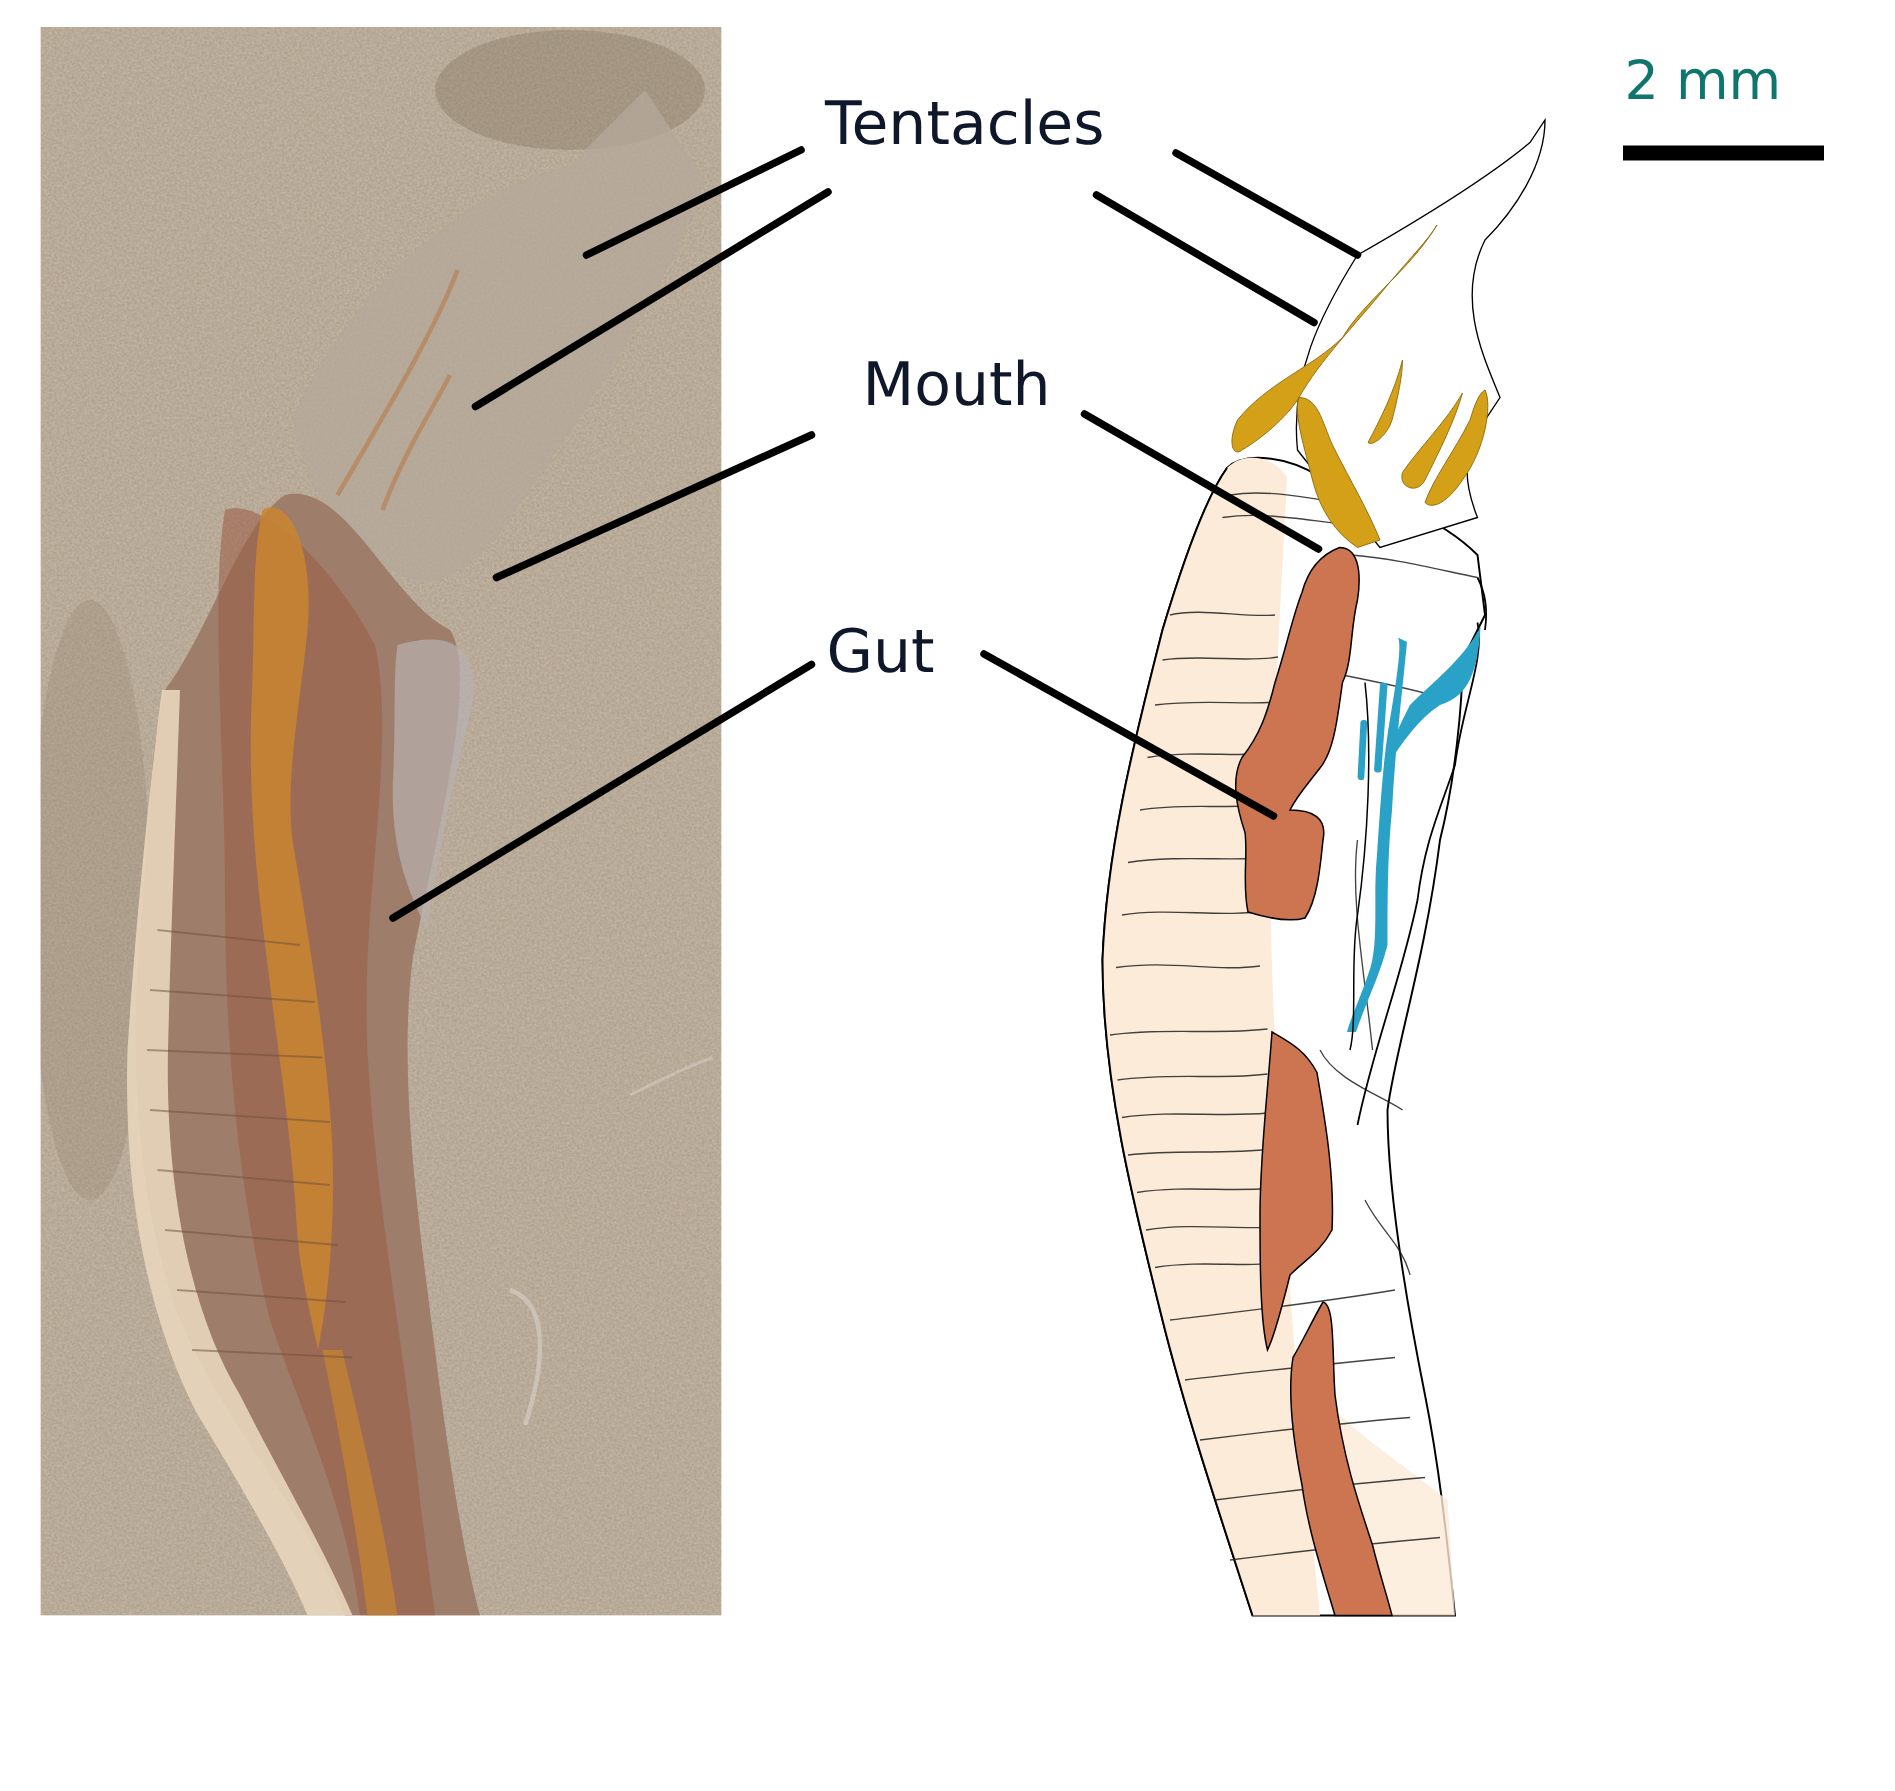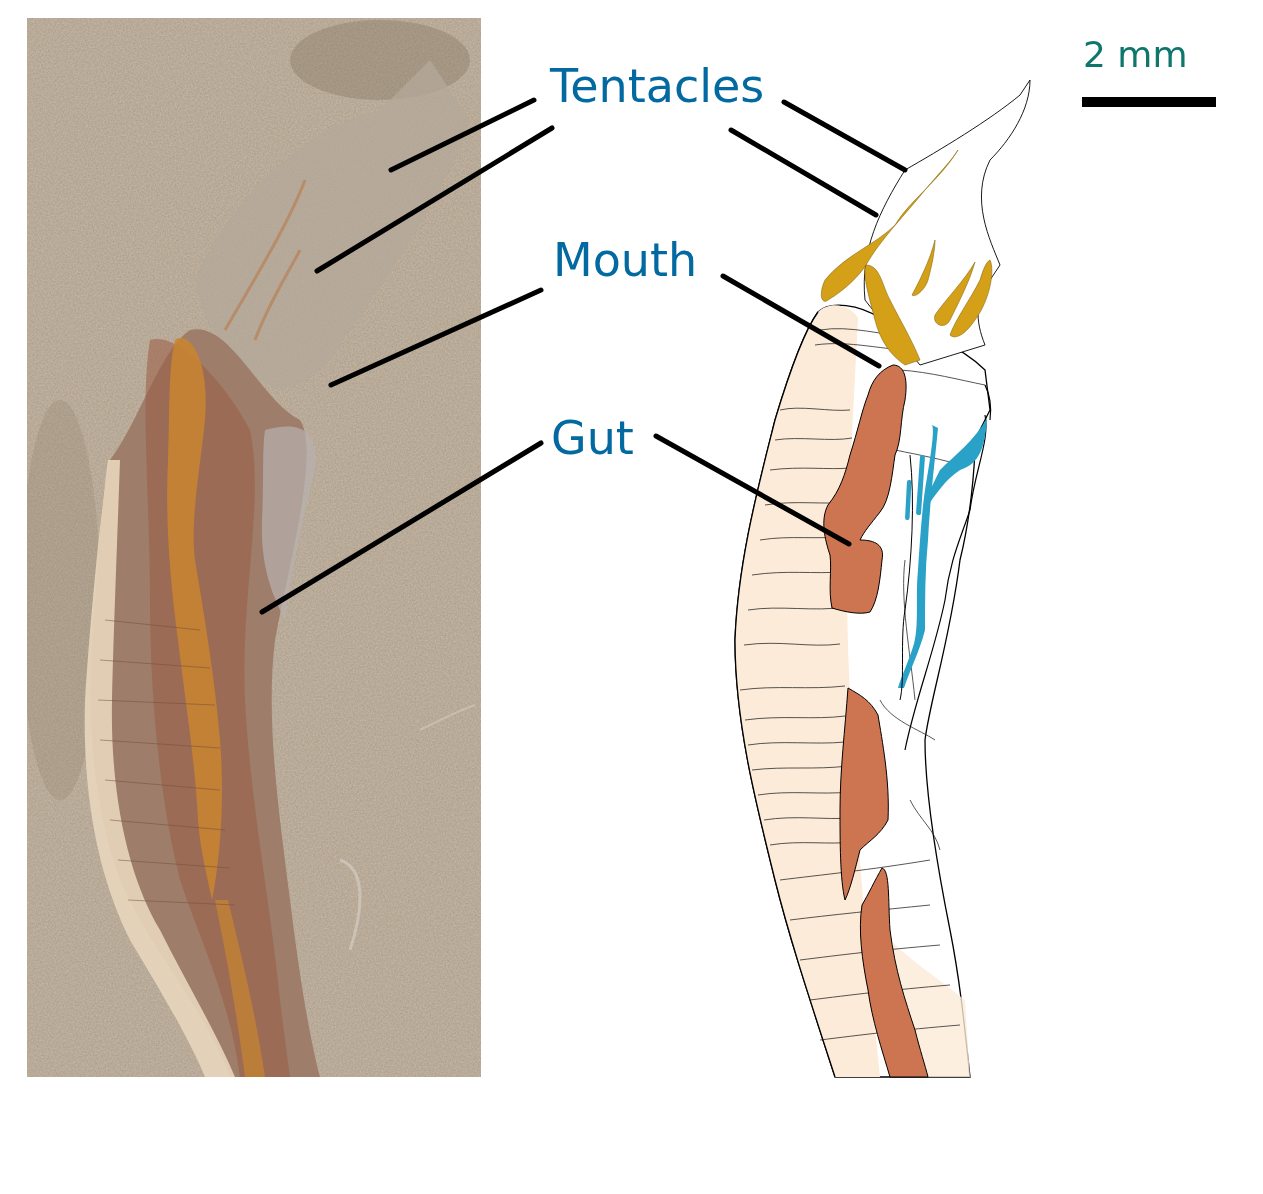--- a/index.html
+++ b/index.html
@@ -1,19 +1,19 @@
 <!DOCTYPE html>
 <html><head>
 <meta charset="utf-8">
 <style>
   html, body { margin: 0; padding: 0; background: #ffffff; }
   body { width: 1263px; height: 1194px; position: relative; overflow: hidden;
          font-family: "DejaVu Sans", "Liberation Sans", sans-serif; }
   .figure { position: absolute; left: 0; top: 0; width: 1263px; height: 1194px; }
-  .label { position: absolute; font-size: 46px; color: #0369a1; line-height: 1; white-space: nowrap;
+  .label { position: absolute; font-size: 40px; color: #0f172a; line-height: 1; white-space: nowrap;
            font-family: "DejaVu Sans", sans-serif; letter-spacing: 0px; }
   .scale-text { position: absolute; font-size: 36px; color: #0f766e; line-height: 1; white-space: nowrap;
                 font-family: "DejaVu Sans", sans-serif; }
   .scale-bar { position: absolute; background: #000; }
   svg { position: absolute; left: 0; top: 0; }
 </style>
 </head>
 <body>
 
 <div class="figure">
@@ -149,18 +149,18 @@
 
       <line x1="541" y1="290" x2="331" y2="385"></line>
       <line x1="723" y1="276" x2="879" y2="366"></line>
 
       <line x1="541" y1="443" x2="262" y2="612"></line>
       <line x1="656" y1="436" x2="849" y2="544"></line>
     </g>
   </svg>
 
   <div class="label" style="left:550px; top:63px;">Tentacles</div>
-  <div class="label" style="left:553px; top:237px;">Mouth</div>
+  <div class="label" style="left:575px; top:237px;">Mouth</div>
   <div class="label" style="left:551px; top:393px;margin-top:22px;">Gut</div>
 
   <div class="scale-text" style="left:1083px; top:37px;">2 mm</div>
   <div class="scale-bar" style="left:1082px; top:97px; width:134px; height:10px;"></div>
 </div>
 
 </body></html>

